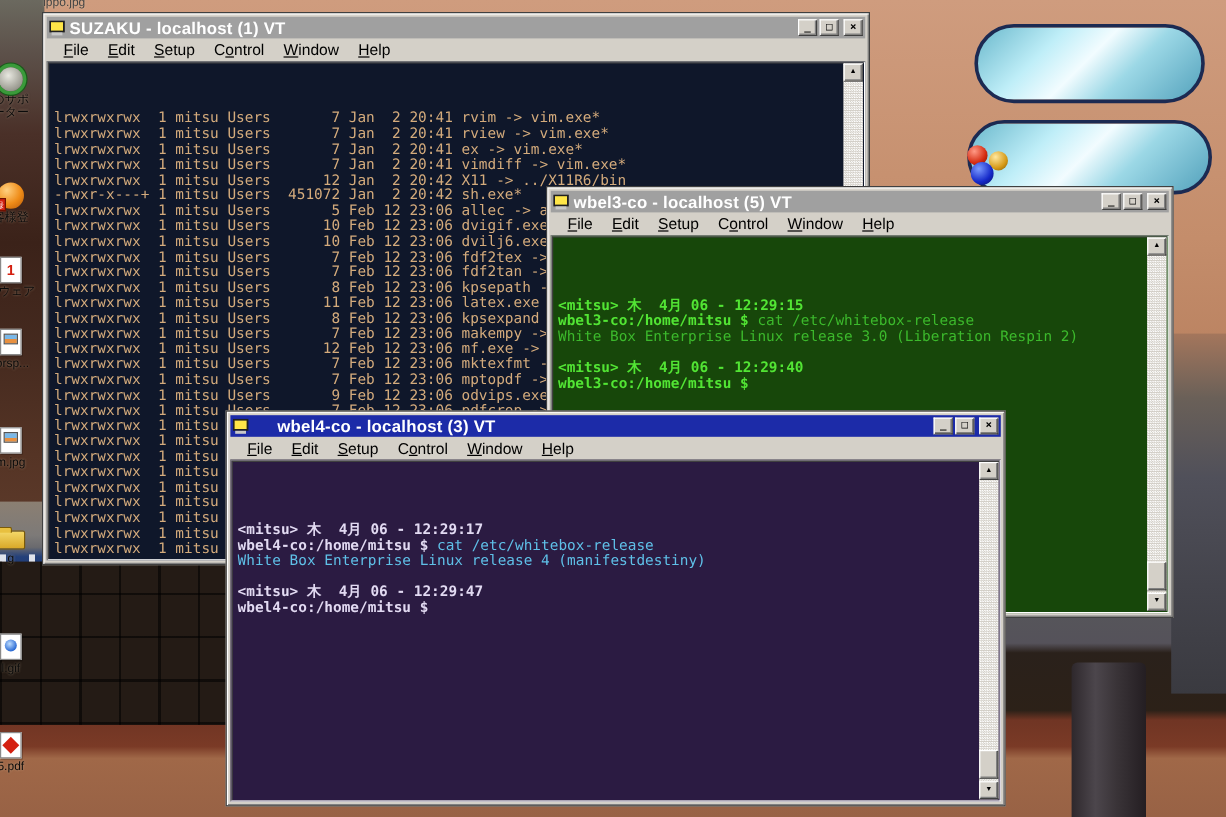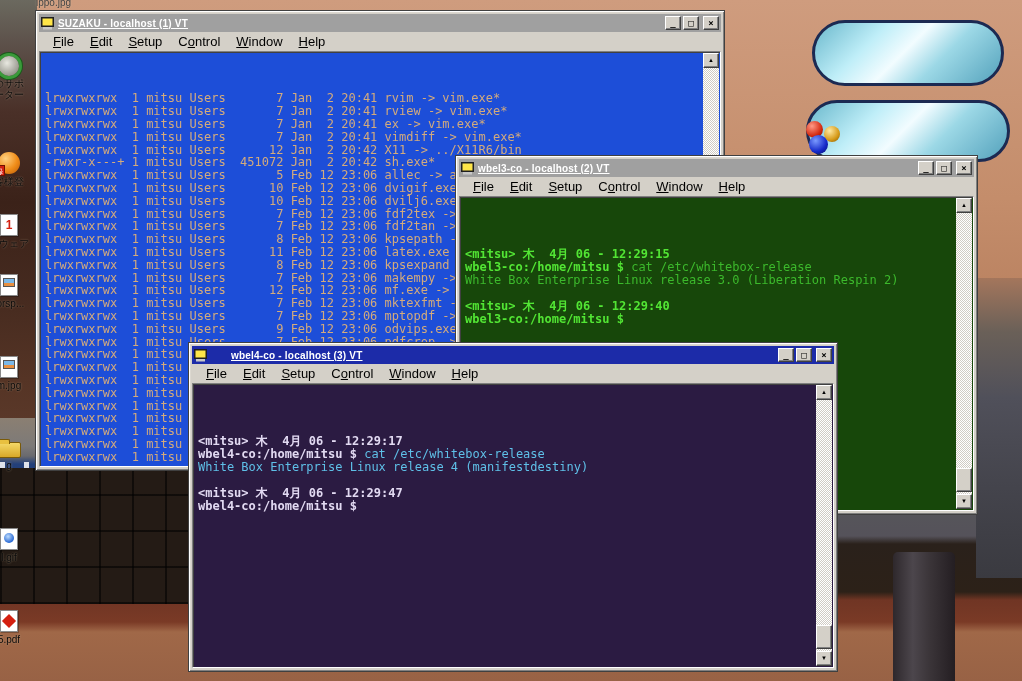--- a/index.html
+++ b/index.html
@@ -61,22 +61,22 @@
   .pdf-mark{position:absolute;left:3px;top:5px;width:10px;height:10px;background:#d42010;
     transform:rotate(45deg);}
   .lab-top{position:absolute;z-index:1;left:36px;top:-3px;font-size:10px;color:#444;
     text-shadow:0 0 2px rgba(230,210,180,.6);}
 
   
   .win{position:absolute;background:#d4d0c8;border:1px solid #404040;
     box-shadow:inset 1px 1px 0 #ffffff,inset -1px -1px 0 #808080,inset 2px 2px 0 #dcd8d0;
     padding:3px;display:flex;flex-direction:column;}
   .titlebar{height:18px;display:flex;align-items:center;gap:3px;padding:0 2px;flex:0 0 18px;}
-  .title-text{color:#fff;font-size:10px;font-weight:bold;flex:1 1 auto;white-space:nowrap;
-    overflow:hidden;letter-spacing:.2px;text-decoration:underline;}
+  .title-text{color:#fff;font-size:14px;font-weight:bold;flex:1 1 auto;white-space:nowrap;
+    overflow:hidden;letter-spacing:.2px;}
   .tbtns{display:flex;gap:2px;}
   .tbtn{width:16px;height:14px;background:#d4d0c8;border:1px solid;
     border-color:#ffffff #404040 #404040 #ffffff;box-shadow:inset -1px -1px 0 #808080;
     font-size:9px;font-weight:bold;line-height:12px;text-align:center;color:#000;
     font-family:"DejaVu Sans Mono",monospace;}
   .tbtn.close{margin-left:2px;}
   .menubar{height:19px;display:flex;align-items:center;gap:0;padding-left:6px;flex:0 0 19px;}
   .mi{font-size:13px;color:#000;padding:1px 8px 2px 8px;white-space:nowrap;}
   .mi u{text-decoration:underline;}
   .term{position:relative;flex:1 1 auto;border:1px solid #808080;
@@ -194,40 +194,40 @@
   </div>
   <div class="menubar" data-interactable="false">
 
   <span class="mi" data-interactable="true"><span></span><u>F</u><span>ile</span></span>
       <span class="mi" data-interactable="true"><span></span><u>E</u><span>dit</span></span>
       <span class="mi" data-interactable="true"><span></span><u>S</u><span>etup</span></span>
       <span class="mi" data-interactable="true"><span>C</span><u>o</u><span>ntrol</span></span>
       <span class="mi" data-interactable="true"><span></span><u>W</u><span>indow</span></span>
       <span class="mi" data-interactable="true"><span></span><u>H</u><span>elp</span></span>
     </div>
-  <div class="term term-w1" data-interactable="true" style="background: #1d4ed8; --fg: #d4ab7c; --bold: #f4e4c2; --alt: #d4ab7c;">
+  <div class="term term-w1" data-interactable="true" style="background: #0f172a; --fg: #d4ab7c; --bold: #f4e4c2; --alt: #d4ab7c;">
     <div class="ttext" data-interactable="false">
       
     <div class="tl" data-interactable="false"><span class="seg-n" data-interactable="false">lrwxrwxrwx  1 mitsu Users       7 Jan  2 20:41 rvim -&gt; vim.exe*</span></div><div class="tl" data-interactable="false"><span class="seg-n" data-interactable="false">lrwxrwxrwx  1 mitsu Users       7 Jan  2 20:41 rview -&gt; vim.exe*</span></div><div class="tl" data-interactable="false"><span class="seg-n" data-interactable="false">lrwxrwxrwx  1 mitsu Users       7 Jan  2 20:41 ex -&gt; vim.exe*</span></div><div class="tl" data-interactable="false"><span class="seg-n" data-interactable="false">lrwxrwxrwx  1 mitsu Users       7 Jan  2 20:41 vimdiff -&gt; vim.exe*</span></div><div class="tl" data-interactable="false"><span class="seg-n" data-interactable="false">lrwxrwxrwx  1 mitsu Users      12 Jan  2 20:42 X11 -&gt; ../X11R6/bin</span></div><div class="tl" data-interactable="false"><span class="seg-n" data-interactable="false">-rwxr-x---+ 1 mitsu Users  451072 Jan  2 20:42 sh.exe*</span></div><div class="tl" data-interactable="false"><span class="seg-n" data-interactable="false">lrwxrwxrwx  1 mitsu Users       5 Feb 12 23:06 allec -&gt; allcm*</span></div><div class="tl" data-interactable="false"><span class="seg-n" data-interactable="false">lrwxrwxrwx  1 mitsu Users      10 Feb 12 23:06 dvigif.exe -&gt; dvipng.exe*</span></div><div class="tl" data-interactable="false"><span class="seg-n" data-interactable="false">lrwxrwxrwx  1 mitsu Users      10 Feb 12 23:06 dvilj6.exe -&gt;</span></div><div class="tl" data-interactable="false"><span class="seg-n" data-interactable="false">lrwxrwxrwx  1 mitsu Users       7 Feb 12 23:06 fdf2tex -&gt; t</span></div><div class="tl" data-interactable="false"><span class="seg-n" data-interactable="false">lrwxrwxrwx  1 mitsu Users       7 Feb 12 23:06 fdf2tan -&gt; t</span></div><div class="tl" data-interactable="false"><span class="seg-n" data-interactable="false">lrwxrwxrwx  1 mitsu Users       8 Feb 12 23:06 kpsepath -&gt;</span></div><div class="tl" data-interactable="false"><span class="seg-n" data-interactable="false">lrwxrwxrwx  1 mitsu Users      11 Feb 12 23:06 latex.exe -&gt;</span></div><div class="tl" data-interactable="false"><span class="seg-n" data-interactable="false">lrwxrwxrwx  1 mitsu Users       8 Feb 12 23:06 kpsexpand -&gt;</span></div><div class="tl" data-interactable="false"><span class="seg-n" data-interactable="false">lrwxrwxrwx  1 mitsu Users       7 Feb 12 23:06 makempy -&gt; t</span></div><div class="tl" data-interactable="false"><span class="seg-n" data-interactable="false">lrwxrwxrwx  1 mitsu Users      12 Feb 12 23:06 mf.exe -&gt; mf</span></div><div class="tl" data-interactable="false"><span class="seg-n" data-interactable="false">lrwxrwxrwx  1 mitsu Users       7 Feb 12 23:06 mktexfmt -&gt;</span></div><div class="tl" data-interactable="false"><span class="seg-n" data-interactable="false">lrwxrwxrwx  1 mitsu Users       7 Feb 12 23:06 mptopdf -&gt; t</span></div><div class="tl" data-interactable="false"><span class="seg-n" data-interactable="false">lrwxrwxrwx  1 mitsu Users       9 Feb 12 23:06 odvips.exe -</span></div><div class="tl" data-interactable="false"><span class="seg-n" data-interactable="false">lrwxrwxrwx  1 mitsu Users       7 Feb 12 23:06 pdfcrop -&gt; t</span></div><div class="tl" data-interactable="false"><span class="seg-n" data-interactable="false">lrwxrwxrwx  1 mitsu Users       8 Feb 12 23:06 texhash -&gt; m</span></div><div class="tl" data-interactable="false"><span class="seg-n" data-interactable="false">lrwxrwxrwx  1 mitsu Users       7 Feb 12 23:06 texfont -&gt; t</span></div><div class="tl" data-interactable="false"><span class="seg-n" data-interactable="false">lrwxrwxrwx  1 mitsu Users</span></div><div class="tl" data-interactable="false"><span class="seg-n" data-interactable="false">lrwxrwxrwx  1 mitsu Users</span></div><div class="tl" data-interactable="false"><span class="seg-n" data-interactable="false">lrwxrwxrwx  1 mitsu Users</span></div><div class="tl" data-interactable="false"><span class="seg-n" data-interactable="false">lrwxrwxrwx  1 mitsu Users</span></div><div class="tl" data-interactable="false"><span class="seg-n" data-interactable="false">lrwxrwxrwx  1 mitsu Users</span></div><div class="tl" data-interactable="false"><span class="seg-n" data-interactable="false">lrwxrwxrwx  1 mitsu Users</span></div><div class="tl" data-interactable="false"><span class="seg-n" data-interactable="false">lrwxrwxrwx  1 mitsu Users</span></div><div class="tl" data-interactable="false">&nbsp;</div></div>
     <div class="sb" data-interactable="true">
       <div class="sbtn up" data-interactable="true">▲</div>
       <div class="sthumb" style="bottom:16px;" data-interactable="true"></div>
       <div class="sbtn down" data-interactable="true">▼</div>
     </div>
   </div>
 </div>
 
 <div class="win" id="win2" data-interactable="false">
   <div class="titlebar inactive" data-interactable="true" style="background: rgb(160, 160, 160);">
     <svg width="14" height="13" viewBox="0 0 14 13" data-interactable="false">
       <rect x="0" y="0" width="13" height="10" fill="#202020"></rect>
       <rect x="1.5" y="1.5" width="10" height="7" fill="#ffe648"></rect>
       <rect x="2" y="10" width="9" height="2.5" fill="#c8c8c8"></rect>
     </svg>
-    <span class="title-text" data-interactable="false">wbel3-co - localhost (2) VT</span>
+    <span class="title-text" data-interactable="false">wbel3-co - localhost (5) VT</span>
     <span class="tbtns">
       <span class="tbtn" data-interactable="true">_</span>
       <span class="tbtn" data-interactable="true">□</span>
       <span class="tbtn close" data-interactable="true">×</span>
     </span>
   </div>
   <div class="menubar" data-interactable="false">
 
   <span class="mi" data-interactable="true"><span></span><u>F</u><span>ile</span></span>
       <span class="mi" data-interactable="true"><span></span><u>E</u><span>dit</span></span>

